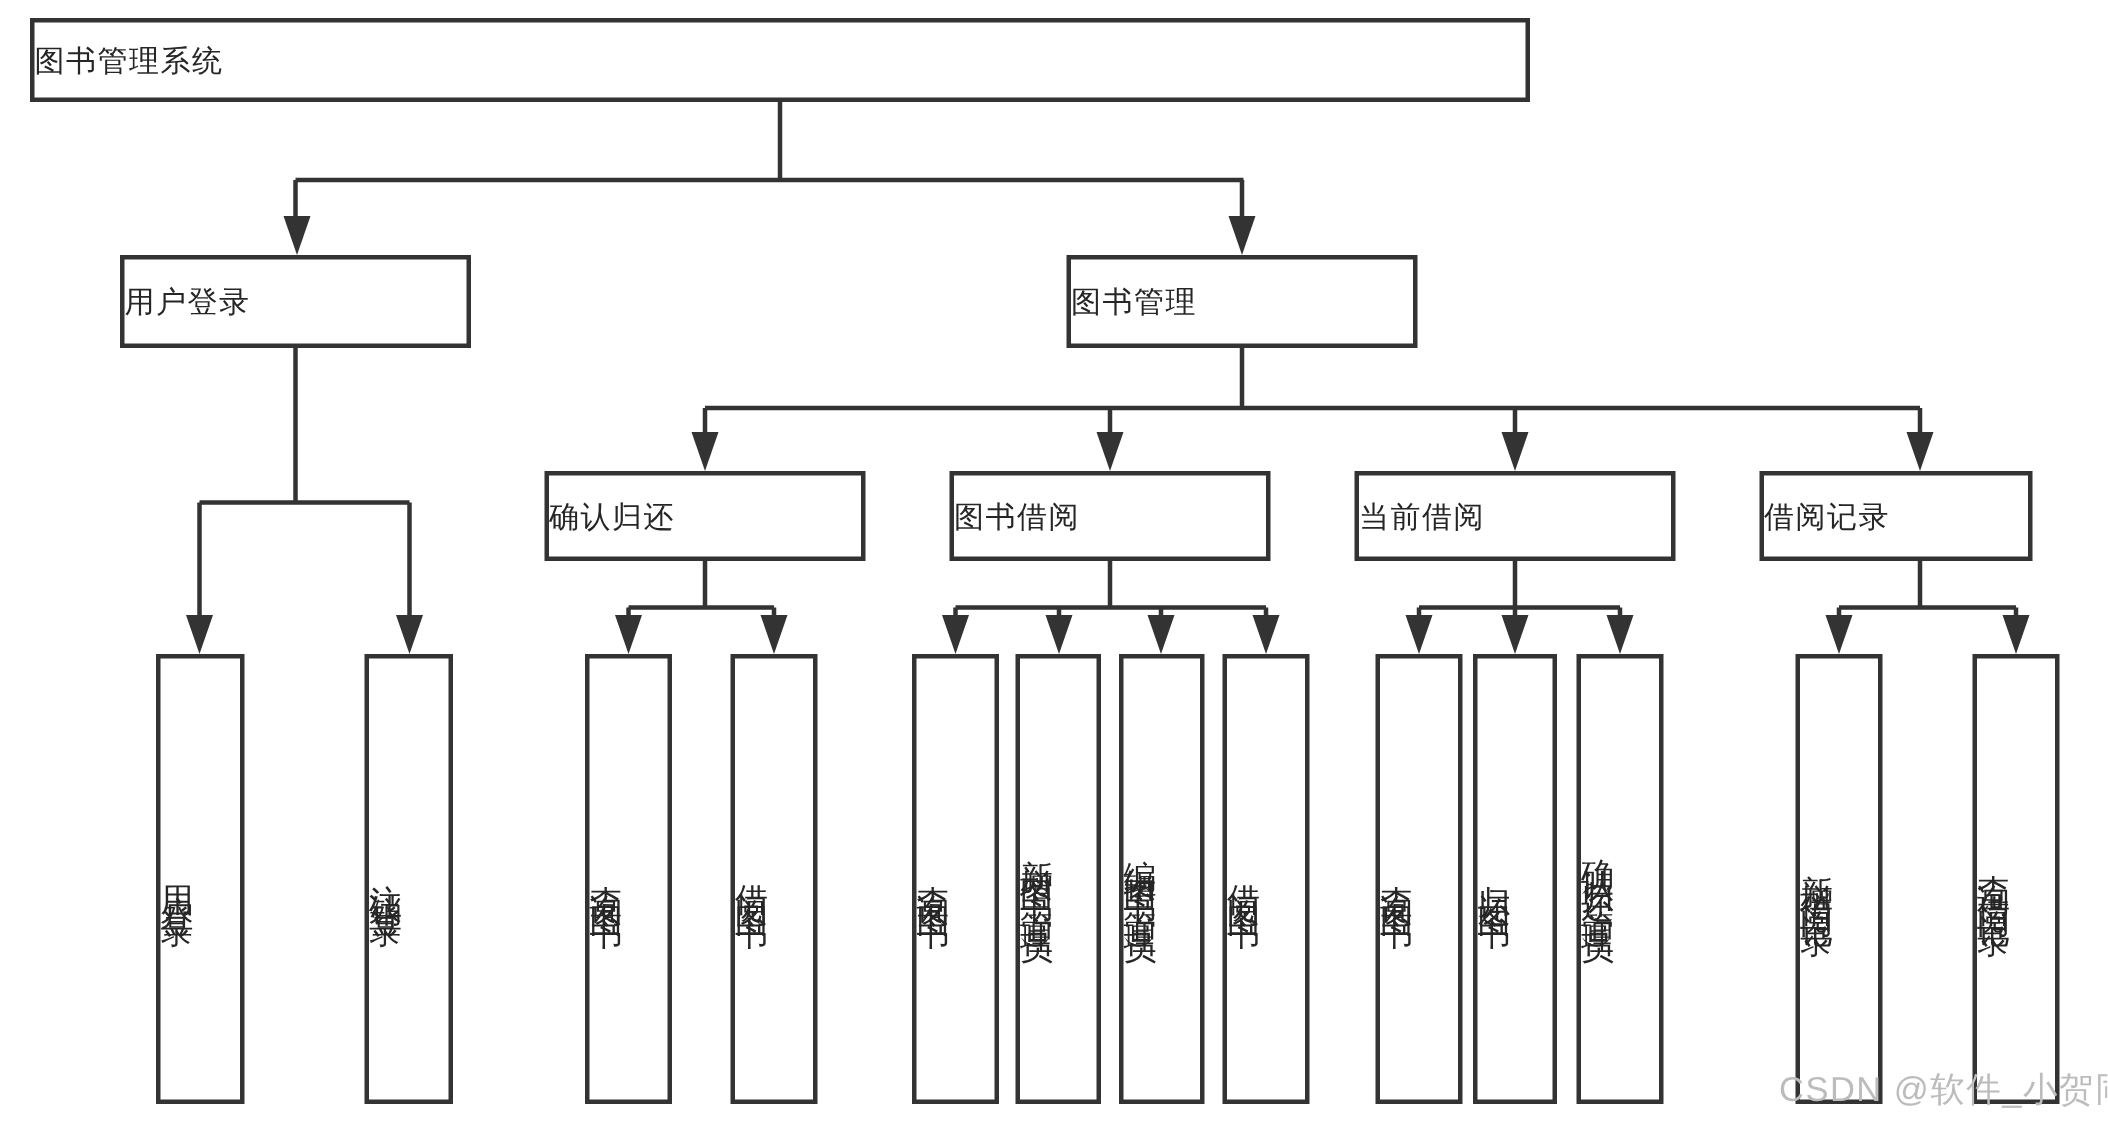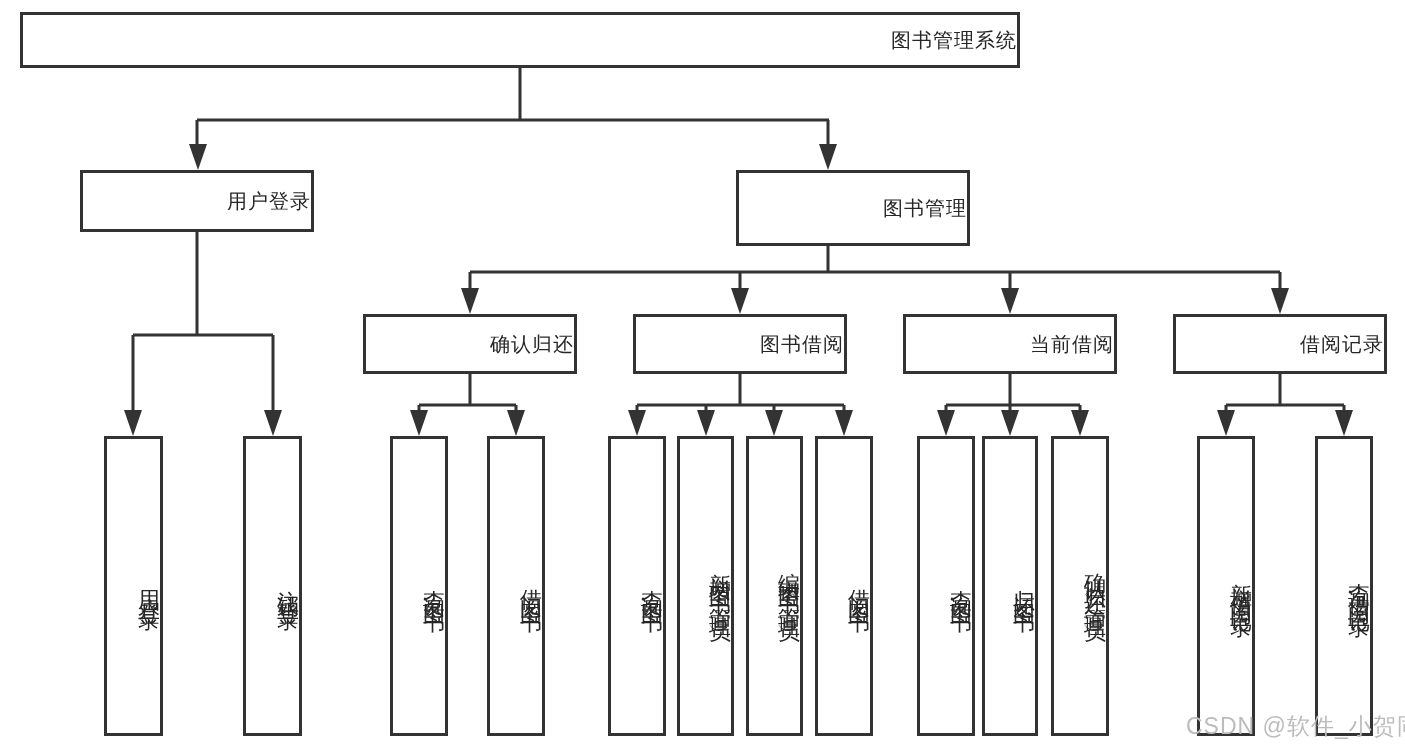--- a/index.html
+++ b/index.html
@@ -9,21 +9,21 @@
     background:#ffffff;
     font-family:"Liberation Sans","DejaVu Sans",sans-serif;
     overflow:hidden;
   }
   svg.wires{position:absolute;left:0;top:0;z-index:1;}
   .node{
     position:absolute;
     box-sizing:border-box;
     background:#ffffff;
     border:3px solid #333333;
-    display:flex;align-items:center;justify-content:flex-end;
+    display:flex;align-items:center;justify-content:flex-start;
     color:#262626;
     z-index:2;
   }
   .h-label{
     font-size:20px;
     letter-spacing:1px;
     white-space:nowrap;
   }
   .leaf .v-label{
     writing-mode:vertical-rl;
@@ -87,34 +87,34 @@
     </g>
   </svg>
 
   <div class="node" style="left:20px;top:12px;width:1000px;height:56px;">
     <span class="h-label">图书管理系统</span>
   </div>
 
   <div class="node" style="left:80px;top:170px;width:234px;height:62px;">
     <span class="h-label">用户登录</span>
   </div>
-  <div class="node" style="left:711px;top:170px;width:234px;height:76px;margin-left:25px;">
+  <div class="node" style="left:711px;top:170px;width:234px;height:62px;">
     <span class="h-label">图书管理</span>
   </div>
 
   <div class="node" style="left:363px;top:314px;width:214px;height:60px;">
     <span class="h-label">确认归还</span>
   </div>
   <div class="node" style="left:903px;top:314px;width:214px;height:60px;">
     <span class="h-label">当前借阅</span>
   </div>
   <div class="node" style="left:633px;top:314px;width:214px;height:60px;">
     <span class="h-label">图书借阅</span>
   </div>
-  <div class="node" style="left:1173px;top:314px;width:214px;height:60px;">
+  <div class="node" style="left:1173px;top:314px;width:182px;height:60px;">
     <span class="h-label">借阅记录</span>
   </div>
 
   <div class="node leaf" style="left:104px;top:436px;width:59px;height:300px;">
     <span class="v-label">用户登录</span>
   </div>
   <div class="node leaf" style="left:243px;top:436px;width:59px;height:300px;">
     <span class="v-label">注销登录</span>
   </div>
 

